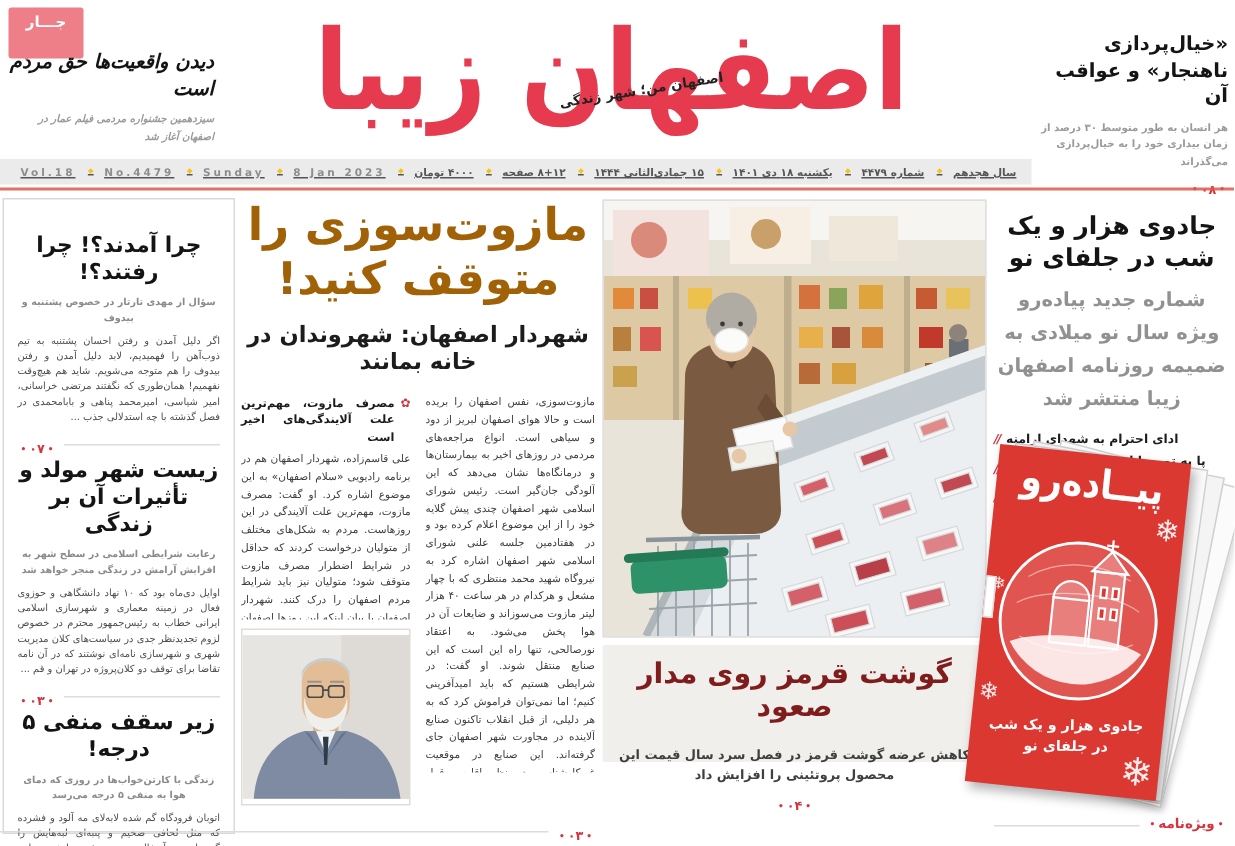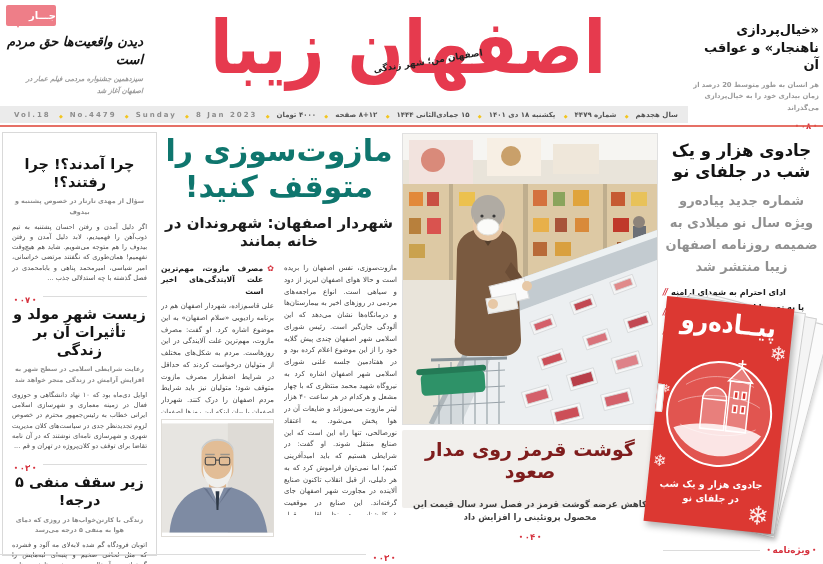--- a/index.html
+++ b/index.html
@@ -1,60 +1,60 @@
 <!DOCTYPE html>
 <html lang="fa"><head>
 <meta charset="utf-8">
 <style>
   html,body{margin:0;padding:0;background:#ffffff;}
   *{box-sizing:border-box;}
   body{font-family:"DejaVu Sans","Liberation Sans",sans-serif;}
   #page{position:relative;width:823px;height:564px;background:#fff;overflow:hidden;direction:rtl;}
 
   
-  .tag-bubble{position:absolute;top:5px;left:6px;width:50px;height:21px;background:#ee7e88;border-radius:2px;
-    color:#fff;font-weight:bold;font-size:10px;line-height:21px;}
+  .tag-bubble{position:absolute;top:5px;left:6px;width:50px;height:34px;background:#ee7e88;border-radius:2px;
+    color:#fff;font-weight:bold;font-size:10px;text-align:center;line-height:21px;}
   .tag-bubble::after{content:"";position:absolute;bottom:-6px;left:8px;border:4px solid transparent;border-top:7px solid #ee7e88;}
 
   .hstory{position:absolute;text-align:right;}
   .hstory .ht{font-size:13px;font-weight:bold;color:#141414;line-height:1.35;}
   .hstory .hs{margin-top:6px;font-size:6.8px;color:#9a9a9a;font-weight:bold;line-height:1.7;}
   .pagecode{display:inline-block;margin-top:7px;color:#d6333f;font-weight:bold;font-size:8.5px;direction:ltr;}
   .pagecode::before,.pagecode::after{content:"•";margin:0 2px;font-size:6px;position:relative;top:-1px;}
   #story-left{top:33px;left:5px;width:138px;font-style:italic;}
   #story-right{top:21px;right:4px;width:132px;}
 
   #masthead{position:absolute;top:0;right:170px;width:490px;height:102px;text-align:center;}
   #masthead .logo{font-size:66px;font-weight:bold;color:#e63a4e;line-height:96px;letter-spacing:-2px;
     transform:scaleY(1.12);white-space:nowrap;}
   #masthead .tagline{position:absolute;top:56px;right:160px;width:130px;font-size:9px;color:#222;
     transform:rotate(-9deg);font-weight:bold;}
 
   
   #infobar{position:absolute;top:106px;left:0;width:688px;height:17px;background:#ebebeb;
     display:flex;direction:ltr;align-items:center;justify-content:space-between;padding:0 10px 0 14px;}
-  .ib-item{display:flex;align-items:flex-end;direction:ltr;gap:7px;font-size:7px;color:#555;font-weight:bold;white-space:nowrap;}
+  .ib-item{display:flex;align-items:flex-start;direction:ltr;gap:7px;font-size:7px;color:#555;font-weight:bold;white-space:nowrap;text-decoration:underline;}
   .ib-item:not(:first-child)::before{content:"◆";color:#f2c51e;font-size:5px;}
   .ib-item .fa{direction:rtl;unicode-bidi:isolate;}
   .ib-item .latin{direction:ltr;letter-spacing:2px;color:#8d8d8d;}
   #redrule{position:absolute;top:125px;left:0;width:823px;height:2px;background:#e2574b;opacity:.85;}
 
   
   #leftbox{position:absolute;top:132px;left:2px;width:155px;height:424px;border:1px solid #d9d9d9;
     padding:22px 9px 6px;display:flex;flex-direction:column;justify-content:space-between;}
   .lb-art{text-align:center;}
   .lb-art .lt{font-size:14.5px;font-weight:bold;color:#141414;line-height:1.25;}
   .lb-art .ls{margin-top:5px;font-size:6.4px;color:#8a8a8a;font-weight:bold;line-height:1.6;}
   .lb-art .lbody{margin-top:5px;font-size:6.6px;color:#4c4c4c;text-align:justify;line-height:1.55;}
   .coderow{display:flex;align-items:center;gap:5px;margin-top:5px;direction:ltr;}
   .coderow .line{flex:1;height:1px;background:#dcdcdc;}
 
   
   #lead{position:absolute;top:133px;right:426px;width:236px;}
-  #lead .big{font-size:30px;font-weight:bold;color:#0f766e;text-align:center;line-height:1.2;}
+  #lead .big{font-size:30px;font-weight:bold;color:#a16207;text-align:center;line-height:1.2;}
   #lead .sub{margin-top:9px;font-size:15px;font-weight:bold;color:#1c1c1c;text-align:center;}
   #lead .cols{margin-top:13px;display:flex;gap:10px;}
   #lead .col{width:113px;font-size:7px;color:#3d3d3d;text-align:justify;line-height:1.68;}
   #lead .col1{height:252px;overflow:hidden;}
   #lead .intro{display:flex;gap:4px;font-size:7.6px;font-weight:bold;color:#1a1a1a;line-height:1.5;margin-bottom:4px;}
   #lead .flower{color:#d6333f;font-size:8px;}
   #lead .col2txt{height:112px;overflow:hidden;}
   #mayor{margin-top:6px;width:113px;height:118px;border:1px solid #e0ddd8;display:block;}
   #lead-bottom{position:absolute;top:546px;right:426px;width:450px;display:flex;align-items:center;gap:5px;direction:ltr;}
   #lead-bottom .line{flex:1;height:1px;background:#dcdcdc;}
@@ -105,21 +105,21 @@
     <span class="pagecode">۰۶</span>
   </div>
 
   <div id="masthead">
     <div class="logo">اصفهان زیبا</div>
     <div class="tagline">اصفهان من؛ شهر زندگی</div>
   </div>
 
   <div class="hstory" id="story-right">
     <div class="ht">«خیال‌پردازی ناهنجار» و عواقب آن</div>
-    <div class="hs">هر انسان به طور متوسط 20 درصد از زمان بیداری خود را به خیال‌پردازی می‌گذراند</div>
+    <div class="hs">هر انسان به طور متوسط ۳۰ درصد از زمان بیداری خود را به خیال‌پردازی می‌گذراند</div>
     <span class="pagecode">۰۸</span>
   </div>
 
   <div id="infobar">
     <span class="ib-item">
         <span class="latin">Vol.18</span>
       </span>
     <span class="ib-item">
         <span class="latin">No.4479</span>
       </span>

